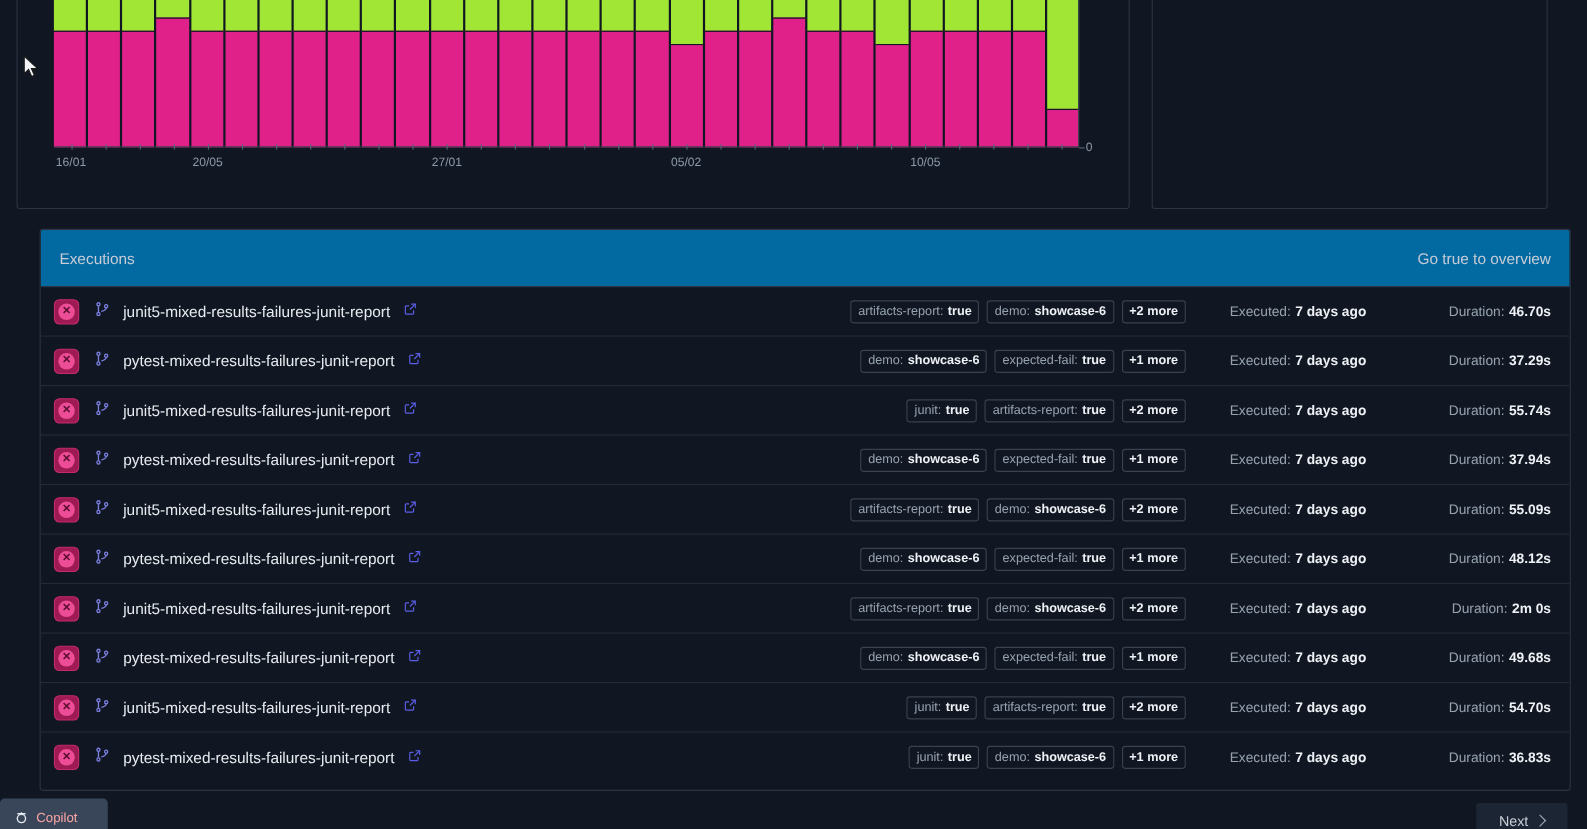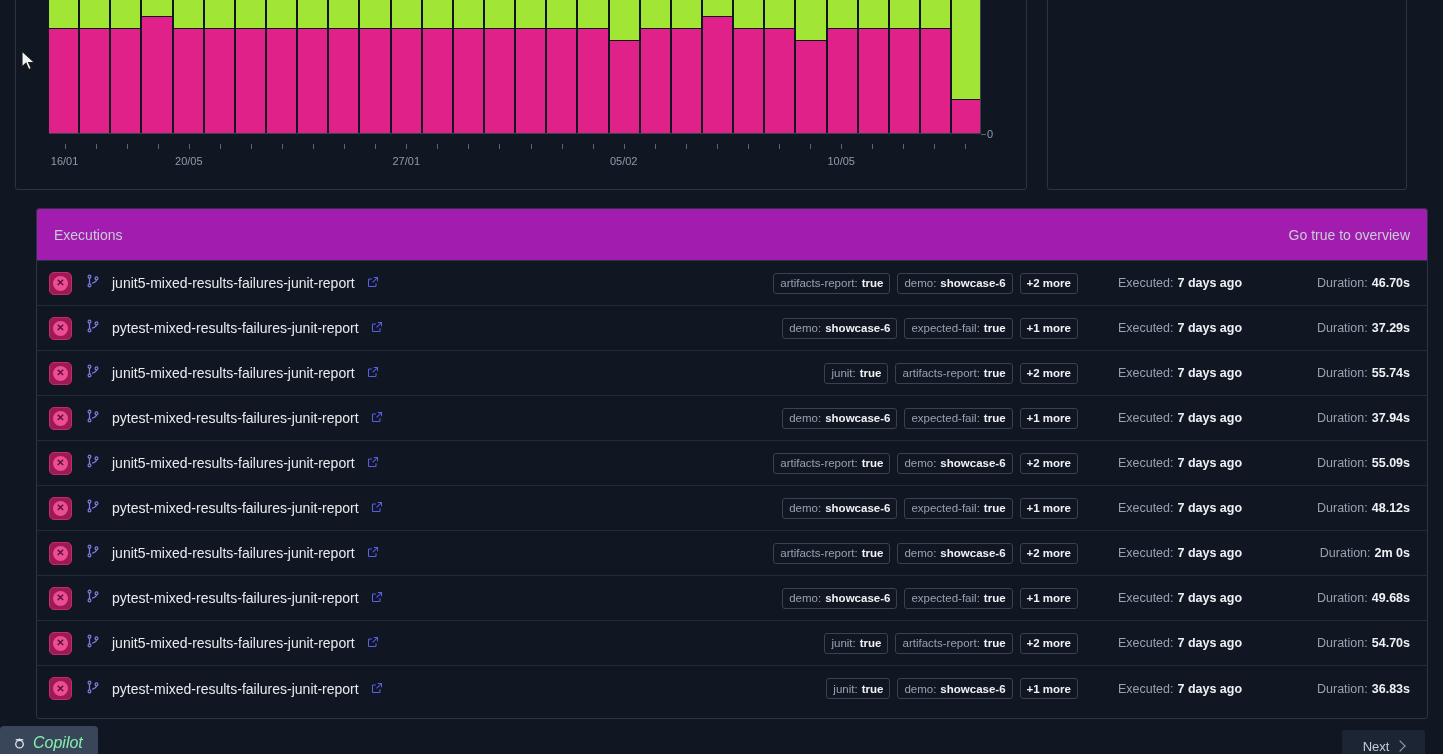--- a/index.html
+++ b/index.html
@@ -45,38 +45,38 @@
     position: absolute; left: 6px;
     font-size: 11px; color: #8e9aab;
     transform: translateY(-50%);
   }
   .y-axis .tickline {
     position: absolute; left: 0; width: 5px; height: 1px; background: #5a6575;
   }
   .axis-line-v { position: absolute; right: 45px; top: 12px; bottom: 55px; width: 1px; background: #39424f; }
   .axis-line-h { position: absolute; left: 33px; right: 45px; bottom: 55px; height: 1px; background: #39424f; }
 
-  .x-axis { position: absolute; left: 33px; right: 45px; bottom: 16px; height: 24px; }
+  .x-axis { position: absolute; left: 33px; right: 45px; bottom: 29px; height: 24px; }
   .x-axis .xt {
     position: absolute; top: 6px; font-size: 11px; color: #8e9aab;
     transform: translateX(-50%); white-space: nowrap;
   }
   .x-axis .xtick { position: absolute; top: -5px; width: 1px; height: 5px; background: #5a6575; }
 
   
   .exec-panel {
     position: absolute; left: 36px; top: 208px;
     width: 1392px; height: 511px;
     background: #111722;
     border: 1px solid #2b3442;
     border-radius: 3px;
     overflow: hidden;
   }
   .exec-head {
-    height: 52px; background: #a21caf;
+    height: 52px; background: #0369a1;
     border-bottom: 1px solid #2b3442;
     display: flex; align-items: center; justify-content: space-between;
     padding: 0 17px;
   }
   .exec-title { font-size: 14px; color: #c7cdd6; }
   .exec-link { font-size: 14px; color: #c7cdd6; cursor: pointer; }
 
   .row {
     height: 45px;
     display: flex; align-items: center;
@@ -123,21 +123,21 @@
   .meta-dur  { width: 150px; text-align: right; }
 
   
   .copilot-btn {
     position: absolute; left: 0; bottom: -6px;
     width: 98px; height: 34px;
     background: #39465a; border-radius: 4px 4px 0 0;
     display: flex; align-items: center; gap: 6px;
     padding-left: 12px; cursor: pointer;
   }
-  .copilot-btn .txt { font-size: 16px; color: #86efac; font-style: italic; }
+  .copilot-btn .txt { font-size: 12px; color: #fca5a5; }
 
   .next-btn {
     position: absolute; right: 18px; bottom: -8px;
     width: 83px; height: 32px;
     background: #1c2533; border-radius: 3px;
     display: flex; align-items: center; justify-content: center; gap: 7px;
     cursor: pointer;
   }
   .next-btn .txt { font-size: 13px; color: #c7cdd6; }
   .chev-r { width: 8px; height: 8px; border-right: 1.6px solid #9aa6b4; border-top: 1.6px solid #9aa6b4; transform: rotate(45deg); }

